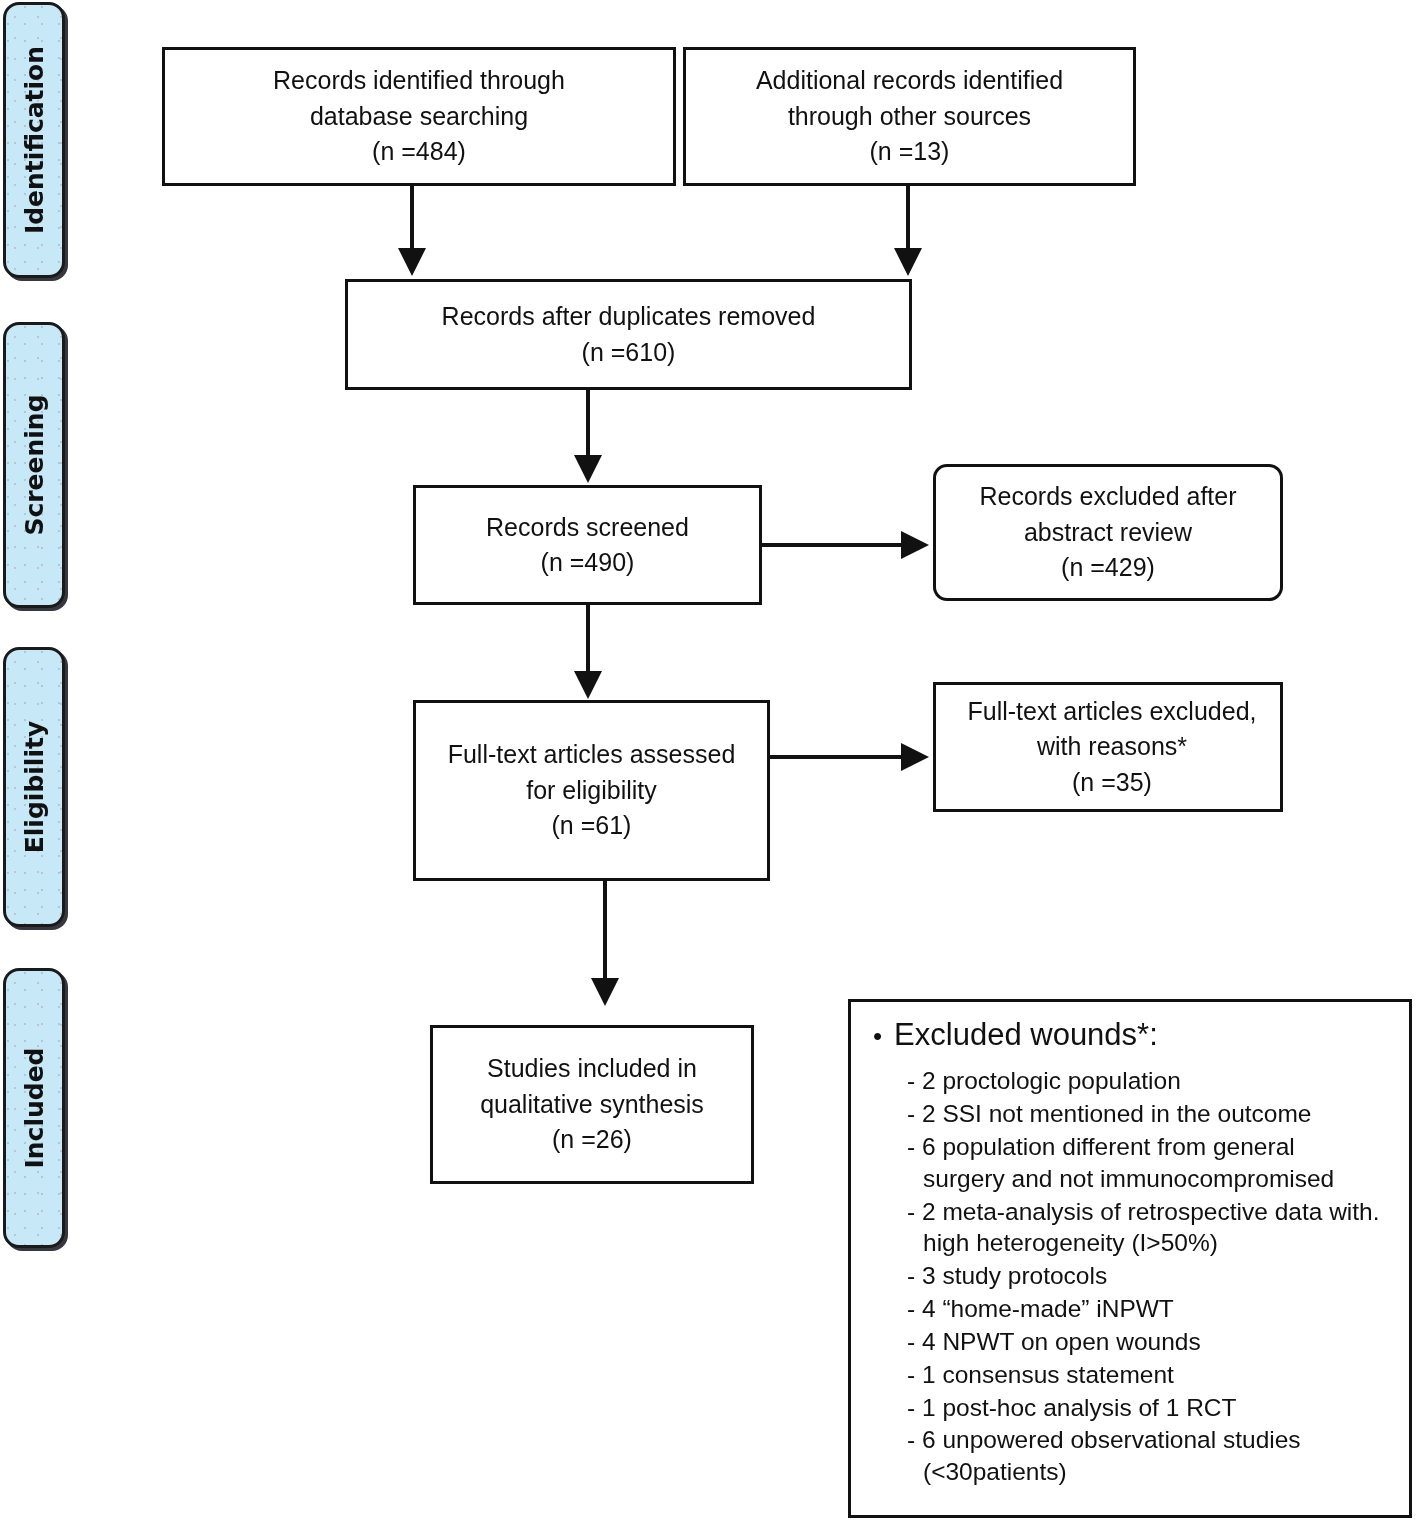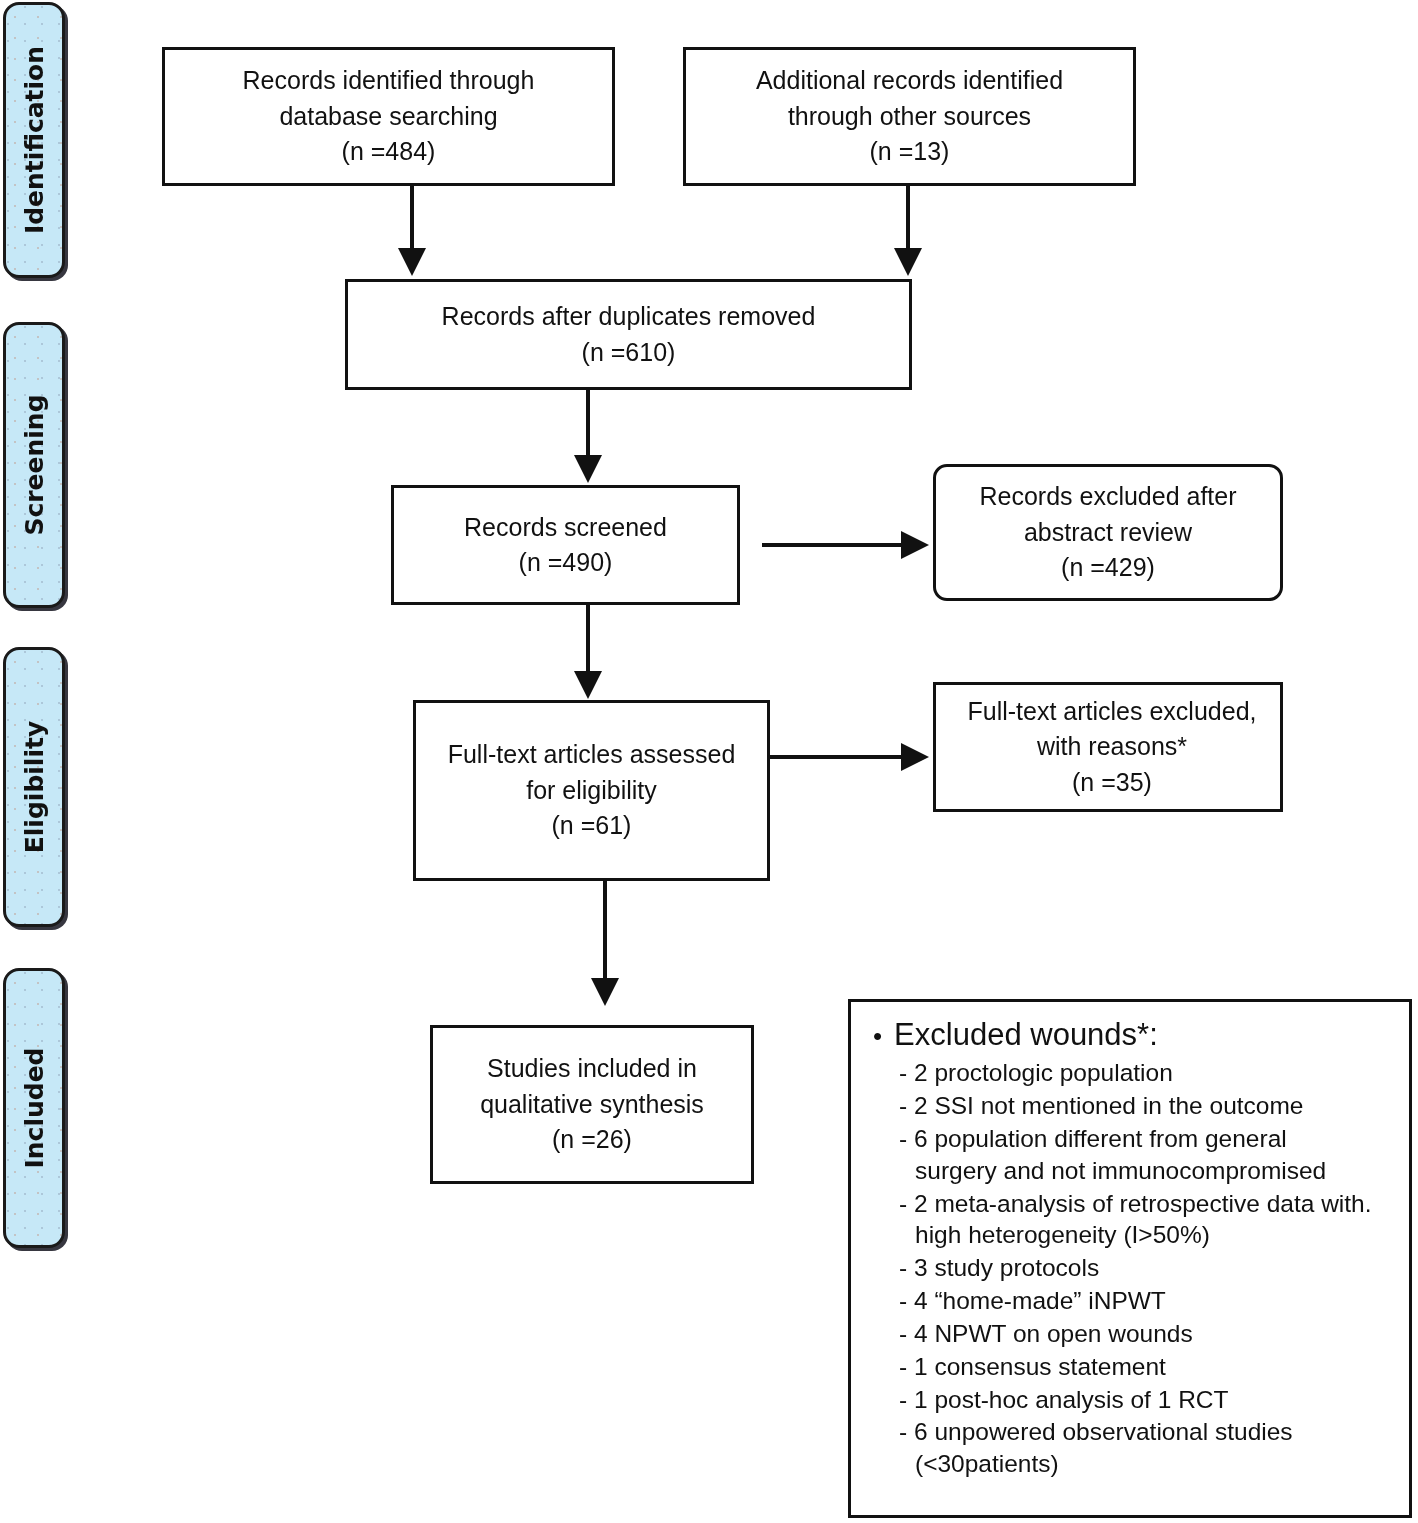--- a/index.html
+++ b/index.html
@@ -80,21 +80,21 @@
     gap: 12px;
     margin: 0 0 2px 4px;
     line-height: 1.2;
   }
   #excluded-panel .panel-heading .bullet-dot {
     font-size: 26px;
     line-height: 1;
   }
   #excluded-panel .reason-list {
     list-style: none;
-    margin: 4px;
+    margin: 12px;
     padding: 0 0 0 26px;
   }
   #excluded-panel .reason-item {
     font-size: 24.5px;
     line-height: 1.30;
     color: #111111;
     white-space: pre-line;
     text-indent: -16px;
     padding-left: 16px;
     margin-bottom: 1px;
@@ -146,38 +146,38 @@
 
     <line x1="762" y1="545" x2="925" y2="545" stroke="#111111" stroke-width="4" marker-end="url(#arrowhead)"></line>
 
     <line x1="588" y1="605" x2="588" y2="695" stroke="#111111" stroke-width="4" marker-end="url(#arrowhead)"></line>
 
     <line x1="770" y1="757" x2="925" y2="757" stroke="#111111" stroke-width="4" marker-end="url(#arrowhead)"></line>
 
     <line x1="605" y1="881" x2="605" y2="1002" stroke="#111111" stroke-width="4" marker-end="url(#arrowhead)"></line>
   </svg>
 
-  <div class="flow-box" style="left:162px; top:47px; width:453px; height:139px;">
+  <div class="flow-box" style="left:162px; top:47px; width:514px; height:139px;">
     <span class="box-text">Records identified through
 database searching
 (n =484)</span>
   </div>
 
   <div class="flow-box" style="left:683px; top:47px; width:453px; height:139px;">
     <span class="box-text">Additional records identified
 through other sources
 (n =13)</span>
   </div>
 
   <div class="flow-box" style="left:345px; top:279px; width:567px; height:111px;">
     <span class="box-text">Records after duplicates removed
 (n =610)</span>
   </div>
 
-  <div class="flow-box" style="left:391px; top:485px; width:349px; height:120px;">
+  <div class="flow-box" style="left:413px; top:485px; width:349px; height:120px;">
     <span class="box-text">Records screened
 (n =490)</span>
   </div>
 
   <div class="flow-box" style="left:933px; top:464px; width:350px; height:137px;border-radius:14px;">
     <span class="box-text">Records excluded after
 abstract review
 (n =429)</span>
   </div>
 

